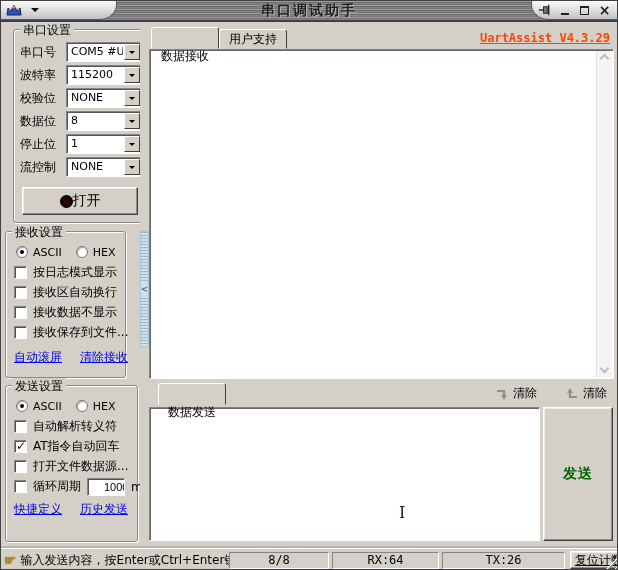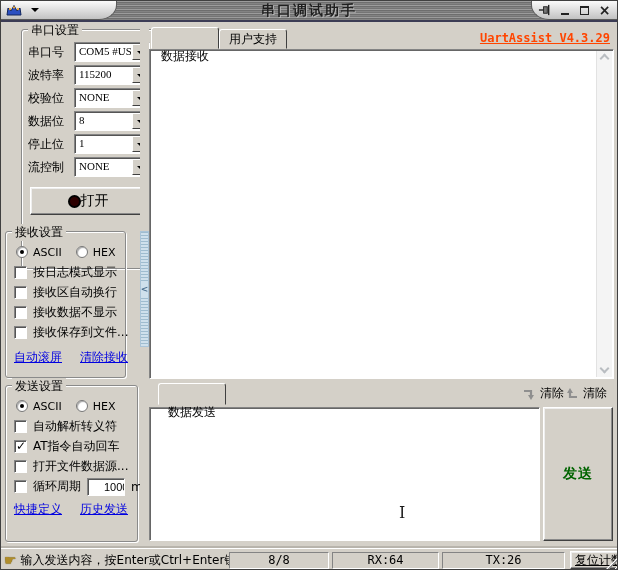--- a/index.html
+++ b/index.html
@@ -82,21 +82,21 @@
     font-size:12px;padding:3px;}
   .scrollbar{position:absolute;top:2px;right:2px;bottom:2px;width:16px;background:#f4f4f4;
     border-left:1px solid #e2e2e2;display:flex;flex-direction:column;justify-content:space-between;align-items:center;padding:4px 0;}
   .chev{width:7px;height:7px;border-left:2px solid #b9bdc1;border-top:2px solid #b9bdc1;cursor:pointer;}
   .chev.up{transform:rotate(45deg);}
   .chev.down{transform:rotate(225deg);margin-bottom:1px;}
   .ibeam{position:absolute;left:250px;top:96px;color:#1a1a1a;font-family:"DejaVu Serif","Liberation Serif",serif;
     font-size:16px;pointer-events:none;}
 
   
-  .clear-group{position:absolute;top:384px;right:10px;display:flex;gap:1px;align-items:flex-end;}
+  .clear-group{position:absolute;top:384px;right:10px;display:flex;gap:28px;align-items:flex-end;}
   .clear-btn{display:flex;align-items:center;gap:4px;cursor:pointer;font-size:12px;}
 
   .send-btn{position:absolute;left:542px;top:406px;width:70px;height:134px;display:flex;align-items:center;
     justify-content:center;color:#006400;font-weight:bold;font-size:14px;cursor:pointer;letter-spacing:1px;}
 
   
   .statusbar{position:absolute;left:0;top:547px;width:100%;height:23px;background:#d4d0c8;
     border-top:1px solid #fff;display:flex;align-items:center;box-shadow:0 -2px 0 #b8b4ac;}
   .sb-hint{display:flex;align-items:center;gap:4px;width:228px;overflow:hidden;white-space:nowrap;padding-left:3px;flex:0 0 auto;}
   .hand-icon{font-size:14px;color:#b08d2a;text-shadow:0 0 1px #5a4a10;flex:0 0 auto;}
@@ -139,21 +139,21 @@
         </span>
       <span class="cap-btn">
           <span class="glyph-max"></span>
         </span>
       <span class="cap-btn">
           <span class="glyph-close">×</span>
         </span>
     </div>
   </div>
 
-  <div class="group" style="left:20px;top:28px;width:133px;height:240px;font-family:Liberation Serif, serif;">
+  <div class="group" style="left:12px;top:28px;width:133px;height:194px;">
     <span class="legend">串口设置</span>
     <div style="padding-top:12px;">
       <div class="field-row">
         <span class="field-label">串口号</span>
         <span class="combo">
           <span class="combo-text">COM5 #US</span>
           <span class="combo-btn">
               <span class="tri-down"></span>
             </span>
         </span>

